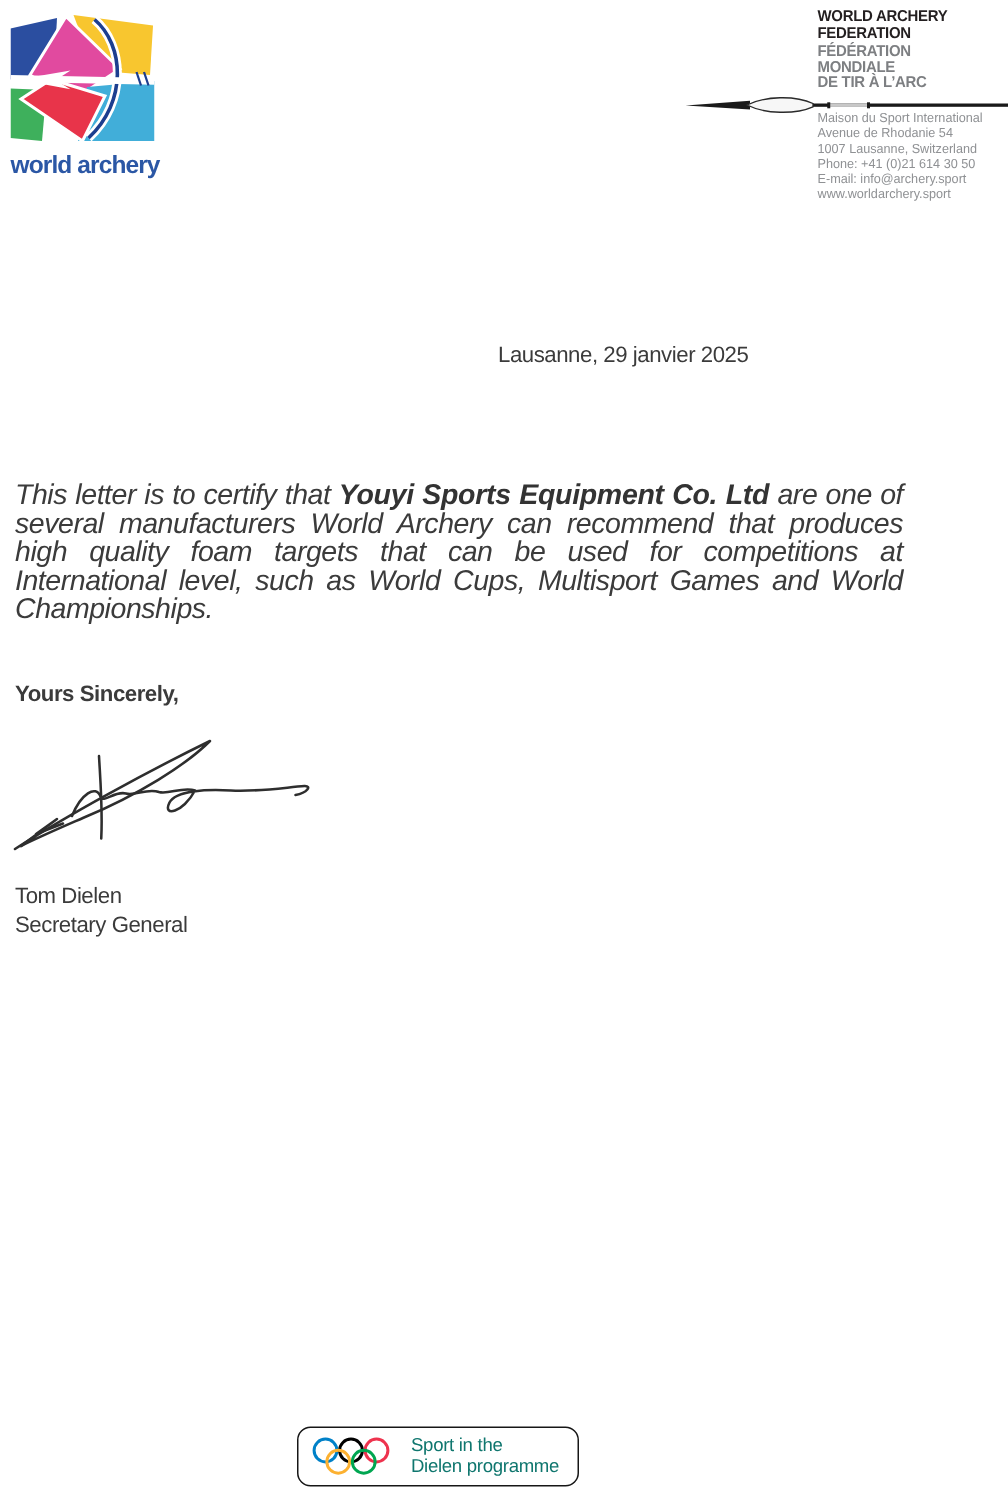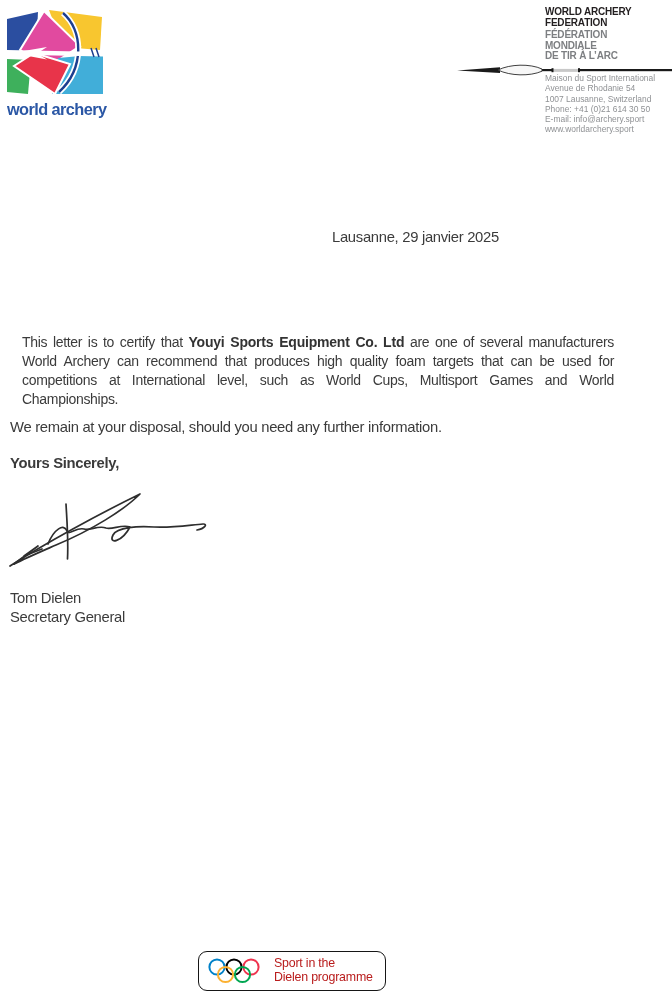--- a/index.html
+++ b/index.html
@@ -23,36 +23,37 @@
   .lh-names .fr-first{margin-top:2px;}
   .lh-address{
     position:absolute;left:545px;top:73px;font-size:8.7px;line-height:10.3px;
     color:#8f9194;transform:scaleX(0.97);transform-origin:left top;white-space:nowrap;
   }
   .hdr-arrow{position:absolute;left:455px;top:63px;}
   
   .dateline{position:absolute;left:332px;top:195px;font-size:14.8px;letter-spacing:-0.3px;color:#3b3b3b;margin-top:34px;}
   .greeting{position:absolute;left:10px;top:283px;font-size:14.8px;letter-spacing:-0.3px;color:#3b3b3b;}
   .para1{
-    position:absolute;left:10px;top:321px;width:592px;margin:12px;
-    font-size:14px;line-height:19px;letter-spacing:-0.3px;color:#3b3b3b;
+    position:absolute;left:10px;top:321px;width:592px;margin:0;
+    font-size:19px;line-height:19px;letter-spacing:-0.3px;color:#3b3b3b;
     text-align:justify;
+    font-style:italic;
   }
   .para1 b{letter-spacing:-0.2px;color:#333333;}
   .para2{position:absolute;left:10px;top:419px;width:620px;margin:0;font-size:14.8px;letter-spacing:-0.3px;color:#3b3b3b;}
   .closing{position:absolute;left:10px;top:455px;font-size:14.8px;letter-spacing:-0.3px;color:#3b3b3b;font-weight:bold;}
   .signature{position:absolute;left:4px;top:482px;}
   .signer{position:absolute;left:10px;top:589px;font-size:14.8px;line-height:19px;letter-spacing:-0.3px;color:#3b3b3b;}
   
   .badge{
     position:absolute;left:198px;top:951px;width:188px;height:40px;box-sizing:border-box;
     border:1.6px solid #161616;border-radius:9px;background:#ffffff;
     display:flex;align-items:center;gap:8px;padding-left:9px;
   }
-  .badge-text{font-size:12.4px;line-height:13.8px;color:#b91c1c;letter-spacing:-0.2px;}
+  .badge-text{font-size:12.4px;line-height:13.8px;color:#0f766e;letter-spacing:-0.2px;}
 </style>
 </head>
 <body>
 
 <div class="page">
 
   <div class="logo-wrap">
     <svg width="96" height="84" viewBox="0 0 96 84">
       <polygon points="0,9 31,2 29,39 0,43" fill="#2b4ea0"></polygon>
       <polygon points="42,0 95,7 93,40 56,37" fill="#f8c62f"></polygon>
@@ -94,21 +95,20 @@
     <div>Phone: +41 (0)21 614 30 50</div>
     <div>E-mail: info@archery.sport</div>
     <div>www.worldarchery.sport</div>
   </div>
 
   <div class="dateline">Lausanne, 29 janvier 2025</div>
 
 
   <p class="para1"><span>This letter is to certify that </span><b>Youyi Sports Equipment Co. Ltd</b><span> are one of several manufacturers World Archery can recommend that produces high quality foam targets that can be used for competitions at International level, such as World Cups, Multisport Games and World Championships.</span></p>
 
-  <p class="para2">We remain at your disposal, should you need any further information.</p>
 
   <div class="closing">Yours Sincerely,</div>
 
   <svg class="signature" width="210" height="92" viewBox="0 0 210 92">
     <g stroke="#2e2e2e" stroke-width="1.7" fill="none" stroke-linecap="round" stroke-linejoin="round">
       <path d="M6 84 C40 62 95 32 136 12 C120 28 88 48 52 63 C36 70 22 76 10 82"></path>
       <path d="M10 82 L34 64 L20 74 L38 67"></path>
       <path d="M62 22 C63 40 64.5 58 63.5 77"></path>
       <path d="M44 62 C50 47 60 41 63 49 C65 54 72 45 80 47 C86 49 94 43 102 46 C108 48 118 42 126 45 C118 60 104 63 109 53 C113 45 134 44 150 45 C168 46 186 43 199 42 C204 41.8 201 46.5 193 48"></path>
     </g>

